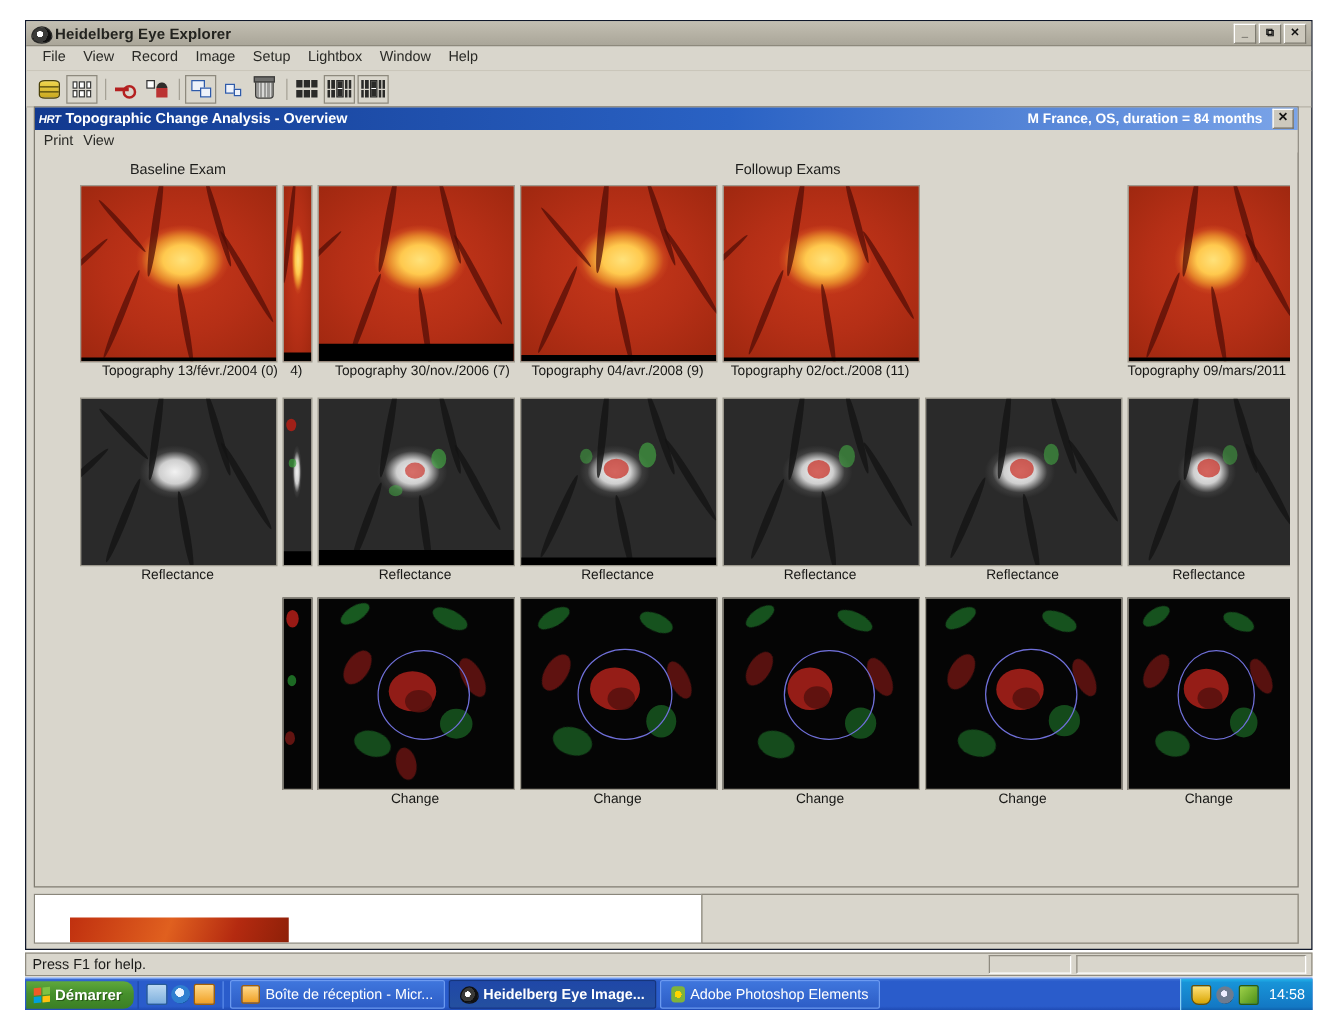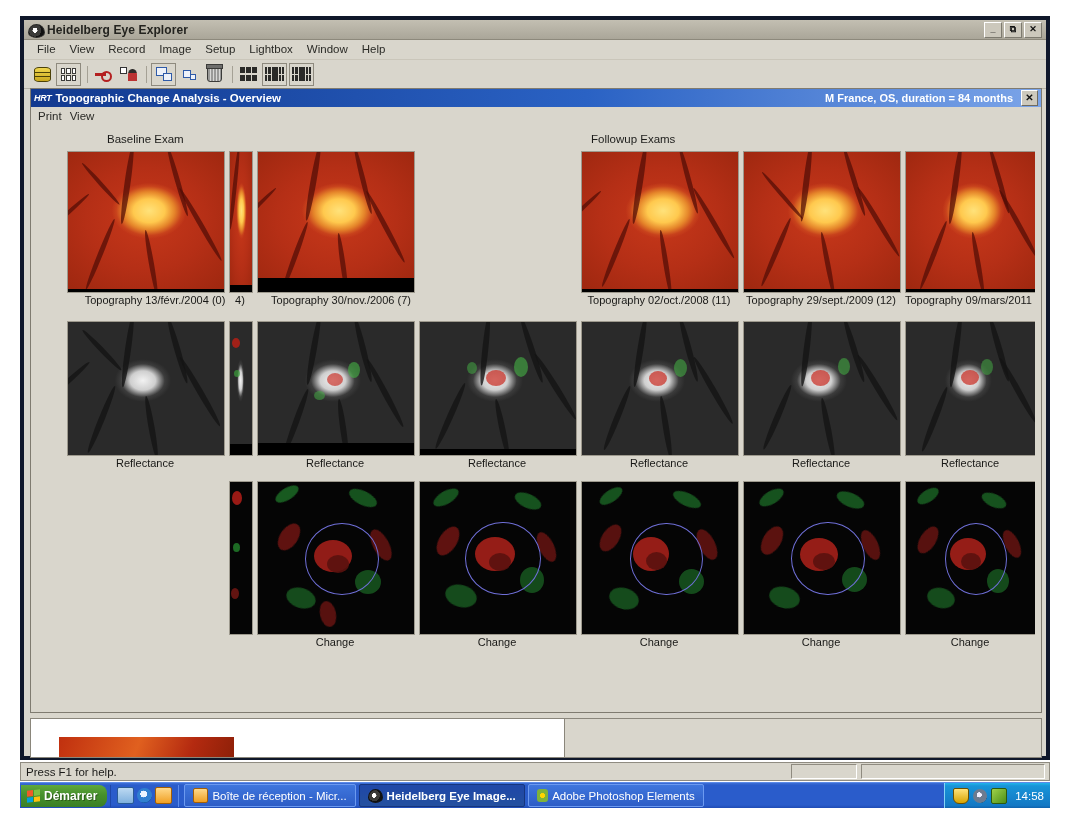--- a/index.html
+++ b/index.html
@@ -1,21 +1,21 @@
 <!DOCTYPE html>
 <html><head>
 <meta charset="utf-8">
 <style>
   html,body{margin:0;padding:0;background:#ffffff;}
   body{width:1069px;height:823px;font-family:"Liberation Sans",sans-serif;overflow:hidden;}
   #app{position:relative;width:1069px;height:823px;background:#ffffff;}
 
   
   .main-window{position:absolute;left:20px;top:16px;width:1030px;height:744px;
-    background:#d9d6cc;border:4px solid #0f172a;box-sizing:border-box;}
+    background:#d9d6cc;border:1px solid #0f172a;box-sizing:border-box;}
 
   .titlebar{position:relative;height:19px;background:linear-gradient(to bottom,#b9b5a8 0%,#cbc7bb 35%,#b2ae a0 100%);
     background:linear-gradient(to bottom,#c3bfb2,#aaa699);
     display:flex;align-items:center;padding:0 2px;border-bottom:1px solid #8d897c;}
   .title-ico{width:15px;height:14px;margin:0 4px 0 2px;position:relative;flex:0 0 auto;}
   .title-ico .eye{position:absolute;left:0;top:1px;width:15px;height:12px;border-radius:50% 50% 50% 50%/60% 60% 40% 40%;
     background:radial-gradient(circle at 40% 45%,#ffffff 0 22%,#3a3a38 23% 55%,#111 56% 100%);border:1px solid #2a2a28;}
   .title-text{font-size:12px;font-weight:bold;color:#23231f;letter-spacing:.1px;line-height:14px;}
   .win-btns{margin-left:auto;display:flex;gap:2px;padding-right:2px;}
   .wbtn{width:16px;height:14px;background:#ccc8bc;border:1px solid;border-color:#ffffff #7d7a6f #7d7a6f #ffffff;
@@ -313,46 +313,46 @@
               <span class="vessel" style="left:60%;top:-4%;width:5px;height:50%;transform:rotate(-14deg);"></span>
               <span class="vessel" style="left:68%;top:28%;width:5px;height:58%;transform:rotate(-28deg);"></span>
               <span class="vessel" style="left:30%;top:50%;width:5px;height:52%;transform:rotate(20deg);"></span>
               <span class="vessel" style="left:50%;top:58%;width:5px;height:46%;transform:rotate(-8deg);"></span>
               <span class="vessel" style="left:10%;top:26%;width:4px;height:46%;transform:rotate(46deg);"></span>
               <span class="blackbar" style="height:14px;"></span>
             </div>
             <div class="cap">Topography 30/nov./2006 (7)</div>
           </div>
 
+          <div class="col" style="left:380px;width:156px;">
+            <div class="thumb topo" style="width:156px;height:140px;">
+              <span class="vessel" style="left:42%;top:-6%;width:6px;height:56%;transform:rotate(6deg);"></span>
+              <span class="vessel" style="left:63%;top:-4%;width:5px;height:52%;transform:rotate(-18deg);"></span>
+              <span class="vessel" style="left:72%;top:24%;width:5px;height:58%;transform:rotate(-32deg);"></span>
+              <span class="vessel" style="left:27%;top:46%;width:5px;height:54%;transform:rotate(24deg);"></span>
+              <span class="vessel" style="left:47%;top:58%;width:5px;height:46%;transform:rotate(-12deg);"></span>
+              <span class="vessel" style="left:9%;top:12%;width:4px;height:44%;transform:rotate(-40deg);"></span>
+              <span class="blackbar" style="height:5px;"></span>
+            </div>
+            <div class="cap">Topography 04/avr./2008 (9)</div>
+          </div>
 
           <div class="col" style="left:542px;width:156px;">
             <div class="thumb topo" style="width:156px;height:140px;">
               <span class="vessel" style="left:39%;top:-6%;width:6px;height:58%;transform:rotate(9deg);"></span>
               <span class="vessel" style="left:61%;top:-4%;width:5px;height:50%;transform:rotate(-15deg);"></span>
               <span class="vessel" style="left:70%;top:26%;width:5px;height:58%;transform:rotate(-30deg);"></span>
               <span class="vessel" style="left:29%;top:48%;width:5px;height:52%;transform:rotate(22deg);"></span>
               <span class="vessel" style="left:49%;top:56%;width:5px;height:48%;transform:rotate(-9deg);"></span>
               <span class="vessel" style="left:11%;top:28%;width:4px;height:46%;transform:rotate(47deg);"></span>
               <span class="blackbar" style="height:3px;"></span>
             </div>
             <div class="cap">Topography 02/oct./2008 (11)</div>
           </div>
 
-          <div class="col" style="left:704px;width:156px;">
-            <div class="thumb topo" style="width:156px;height:140px;">
-              <span class="vessel" style="left:41%;top:-6%;width:6px;height:56%;transform:rotate(7deg);"></span>
-              <span class="vessel" style="left:62%;top:-4%;width:5px;height:52%;transform:rotate(-17deg);"></span>
-              <span class="vessel" style="left:71%;top:25%;width:5px;height:58%;transform:rotate(-31deg);"></span>
-              <span class="vessel" style="left:28%;top:47%;width:5px;height:53%;transform:rotate(23deg);"></span>
-              <span class="vessel" style="left:48%;top:57%;width:5px;height:47%;transform:rotate(-11deg);"></span>
-              <span class="vessel" style="left:10%;top:14%;width:4px;height:44%;transform:rotate(-41deg);"></span>
-              <span class="blackbar" style="height:3px;"></span>
-            </div>
-            <div class="cap">Topography 29/sept./2009 (12)</div>
-          </div>
 
           <div class="col" style="left:866px;width:130px;">
             <div class="thumb topo" style="width:130px;height:140px;">
               <span class="vessel" style="left:40%;top:-6%;width:6px;height:58%;transform:rotate(8deg);"></span>
               <span class="vessel" style="left:62%;top:-4%;width:5px;height:50%;transform:rotate(-16deg);"></span>
               <span class="vessel" style="left:70%;top:27%;width:5px;height:56%;transform:rotate(-29deg);"></span>
               <span class="vessel" style="left:29%;top:49%;width:5px;height:52%;transform:rotate(21deg);"></span>
               <span class="vessel" style="left:49%;top:57%;width:5px;height:46%;transform:rotate(-10deg);"></span>
               <span class="blackbar" style="height:3px;"></span>
             </div>

